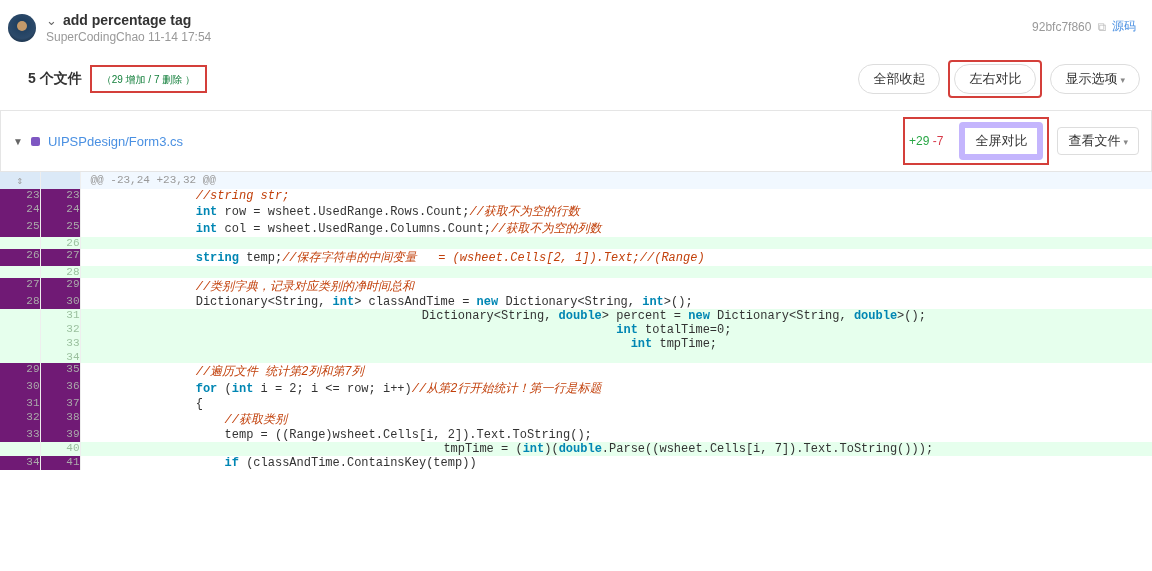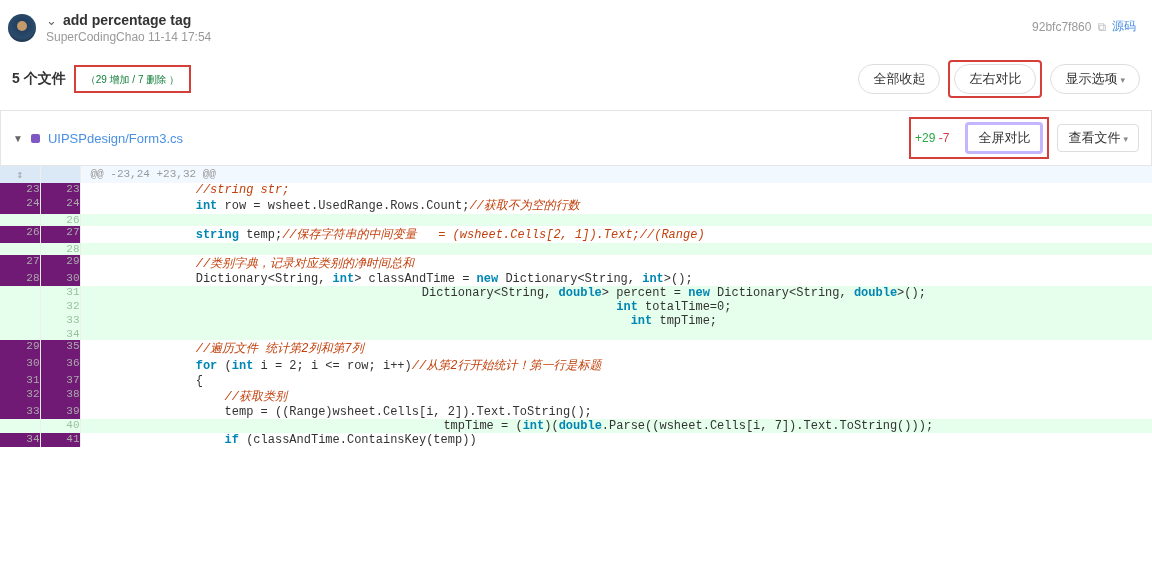--- a/index.html
+++ b/index.html
@@ -9,37 +9,37 @@
 .avatar::after{content:"";position:absolute;left:9px;top:7px;width:10px;height:10px;border-radius:50%;background:#c49a6a;}
 .commit-info { flex: 1; }
 .commit-title-row { display: flex; align-items: center; gap: 6px; }
 .chevron { color: #666; font-size: 13px; }
 .commit-title { font-weight: 600; font-size: 14px; color: #333; }
 .commit-meta { font-size: 12px; color: #999; margin-top: 2px; }
 .header-right { font-size: 12px; color: #999; display: flex; align-items: center; gap: 6px; margin-top: 6px;}
 .hash { color: #999; }
 .copy-icon { color: #bbb; font-size: 12px; }
 .source-link { color: #4a90e2; text-decoration: none; }
-.summary-row { display: flex; align-items: center; padding: 8px 12px 12px 12px; gap: 8px; }
+.summary-row { display: flex; align-items: center; padding: 8px 12px 12px 28px; gap: 8px; }
 .files-count { font-weight: 700; font-size: 14px; }
 .redbox { border: 2px solid #d43f3a; padding: 4px 10px; }
 .stats-text { color: #15803d; font-size: 10px; }
 .spacer { flex: 1; }
 .btn { border: 1px solid #ddd; background: #fff; border-radius: 16px; padding: 5px 14px; font-size: 13px; color: #333; cursor: pointer; white-space: nowrap; }
 .btn.dropdown::after { content: "▾"; font-size: 9px; margin-left: 3px; color: #888; }
 .redbox-btn { border: 2px solid #d43f3a; padding: 2px 4px; border-radius: 4px;}
 .redbox-btn .btn{border-radius:16px;}
 .file-header { display: flex; align-items: center; padding: 6px 12px; border: 1px solid #e5e5e5; background: #fff; gap: 8px; }
 .collapse-icon { color: #666; font-size: 10px; }
 .modified-square { width: 9px; height: 9px; background: #7e57c2; border-radius: 2px; display:inline-block;}
 .file-path { color: #4a90e2; font-size: 13px; }
 .file-stats { font-size: 12px; }
 .add-stat { color: #28a745; }
 .del-stat { color: #d73a49; }
-.fullscreen-btn { border: 3px solid #c4b5fd; border-radius: 4px; padding: 4px 10px; font-size: 13px; color: #333;}
+.fullscreen-btn { border: 6px solid #c4b5fd; border-radius: 4px; padding: 4px 10px; font-size: 13px; color: #333;}
 .viewfile-btn { border: 1px solid #ddd; border-radius: 4px; padding: 4px 10px; font-size: 13px; color: #333; }
 .viewfile-btn::after{content:"▾";font-size:9px;margin-left:3px;color:#888;}
 .redbox2 { border: 2px solid #d43f3a; padding: 0px; display: flex; gap: 8px; align-items:center;}
 .redbox2 > *{margin:3px 4px;}
 .diff-table { width: 100%; border-collapse: collapse; font-family: Consolas, "Courier New", monospace; font-size: 12px; }
 .diff-table td { padding: 0; vertical-align: top; }
 .ln { width: 40px; text-align: right; padding: 1px 8px 1px 4px; color: #aaa; background: #701a75; border-right: 1px solid #eee; user-select: none; font-size:11px;}
 .ln.add { background: #e6ffed; color:#9ac09e;}
 .code { padding: 1px 10px; white-space: pre; color: #333; }
 .code.add { background: #e6ffed; text-align: center; }
@@ -108,20 +108,25 @@
         <td class="ln">23</td>
         <td class="ln">23</td>
         <td class="code">                <span class="cm">//string str;</span></td>
       </tr>
       <tr>
         <td class="ln">24</td>
         <td class="ln">24</td>
         <td class="code">                <span class="kw">int</span> row = wsheet.UsedRange.Rows.Count;<span class="cm">//获取不为空的行数</span></td>
       </tr>
       <tr>
+        <td class="ln">25</td>
+        <td class="ln">25</td>
+        <td class="code">                <span class="kw">int</span> col = wsheet.UsedRange.Columns.Count;<span class="cm">//获取不为空的列数</span></td>
+      </tr>
+      <tr>
         <td class="ln add"></td>
         <td class="ln add">26</td>
         <td class="code add"></td>
       </tr>
       <tr>
         <td class="ln">26</td>
         <td class="ln">27</td>
         <td class="code">                <span class="kw">string</span> temp;<span class="cm">//保存字符串的中间变量   = (wsheet.Cells[2, 1]).Text;//(Range)</span></td>
       </tr>
       <tr>

